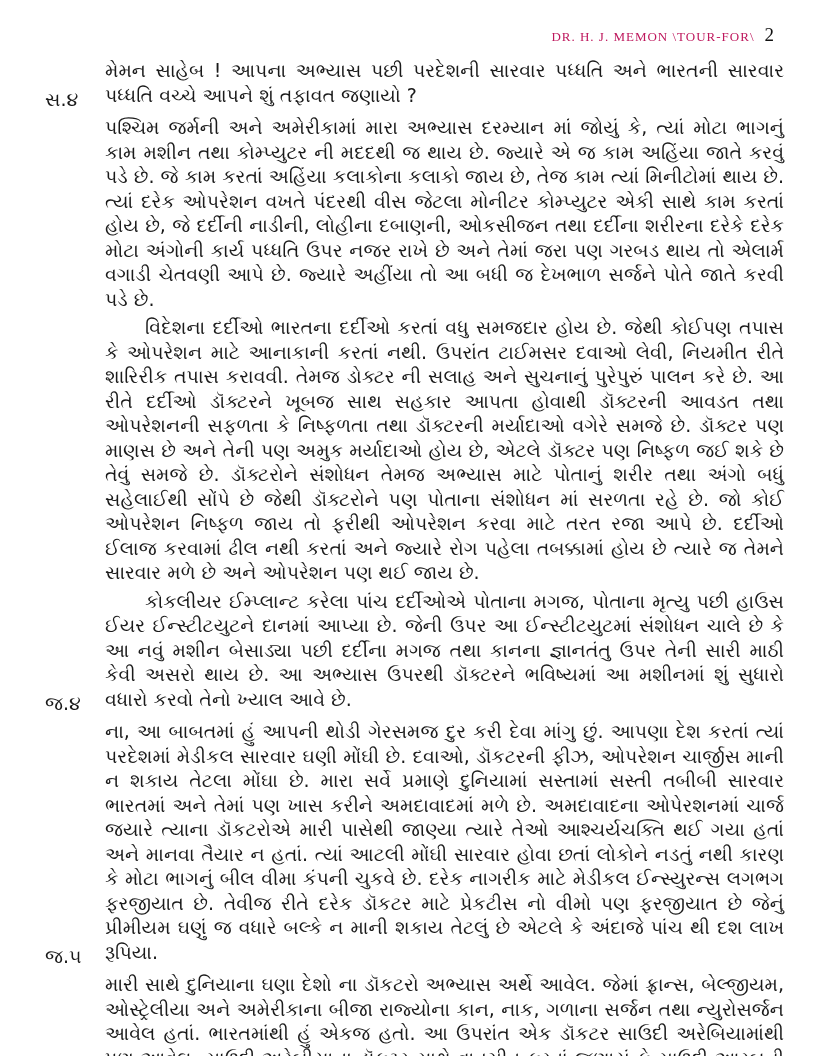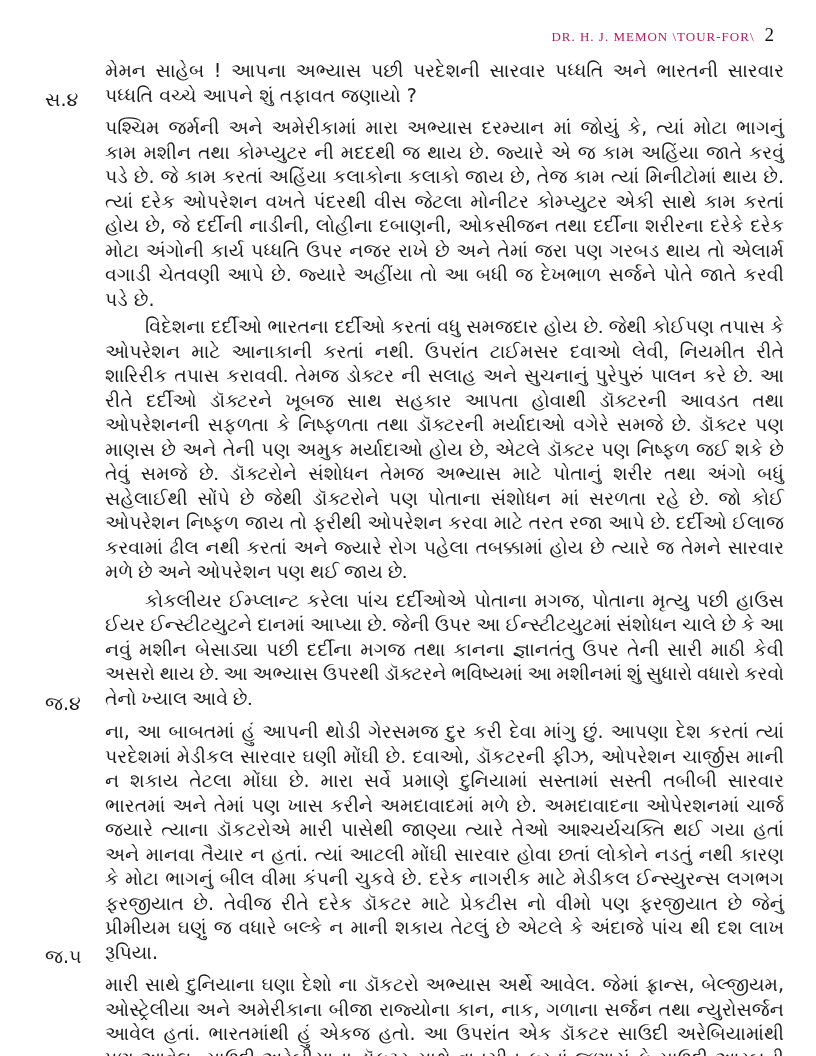--- a/index.html
+++ b/index.html
@@ -54,21 +54,20 @@
     min-width: 0;
   }
   .para {
     font-size: 19px;
     line-height: 24.5px;
     text-align: justify;
     margin: 4px;
   }
   .para.indent {
     text-indent: 40px;
-    font-family: Liberation Serif, serif;
   }
 </style>
 </head>
 <body>
 
 <div class="page">
 
   <div class="running-header">
     <span class="title">DR. H. J. MEMON \TOUR-FOR\</span>
     <span class="pageno">2</span>

